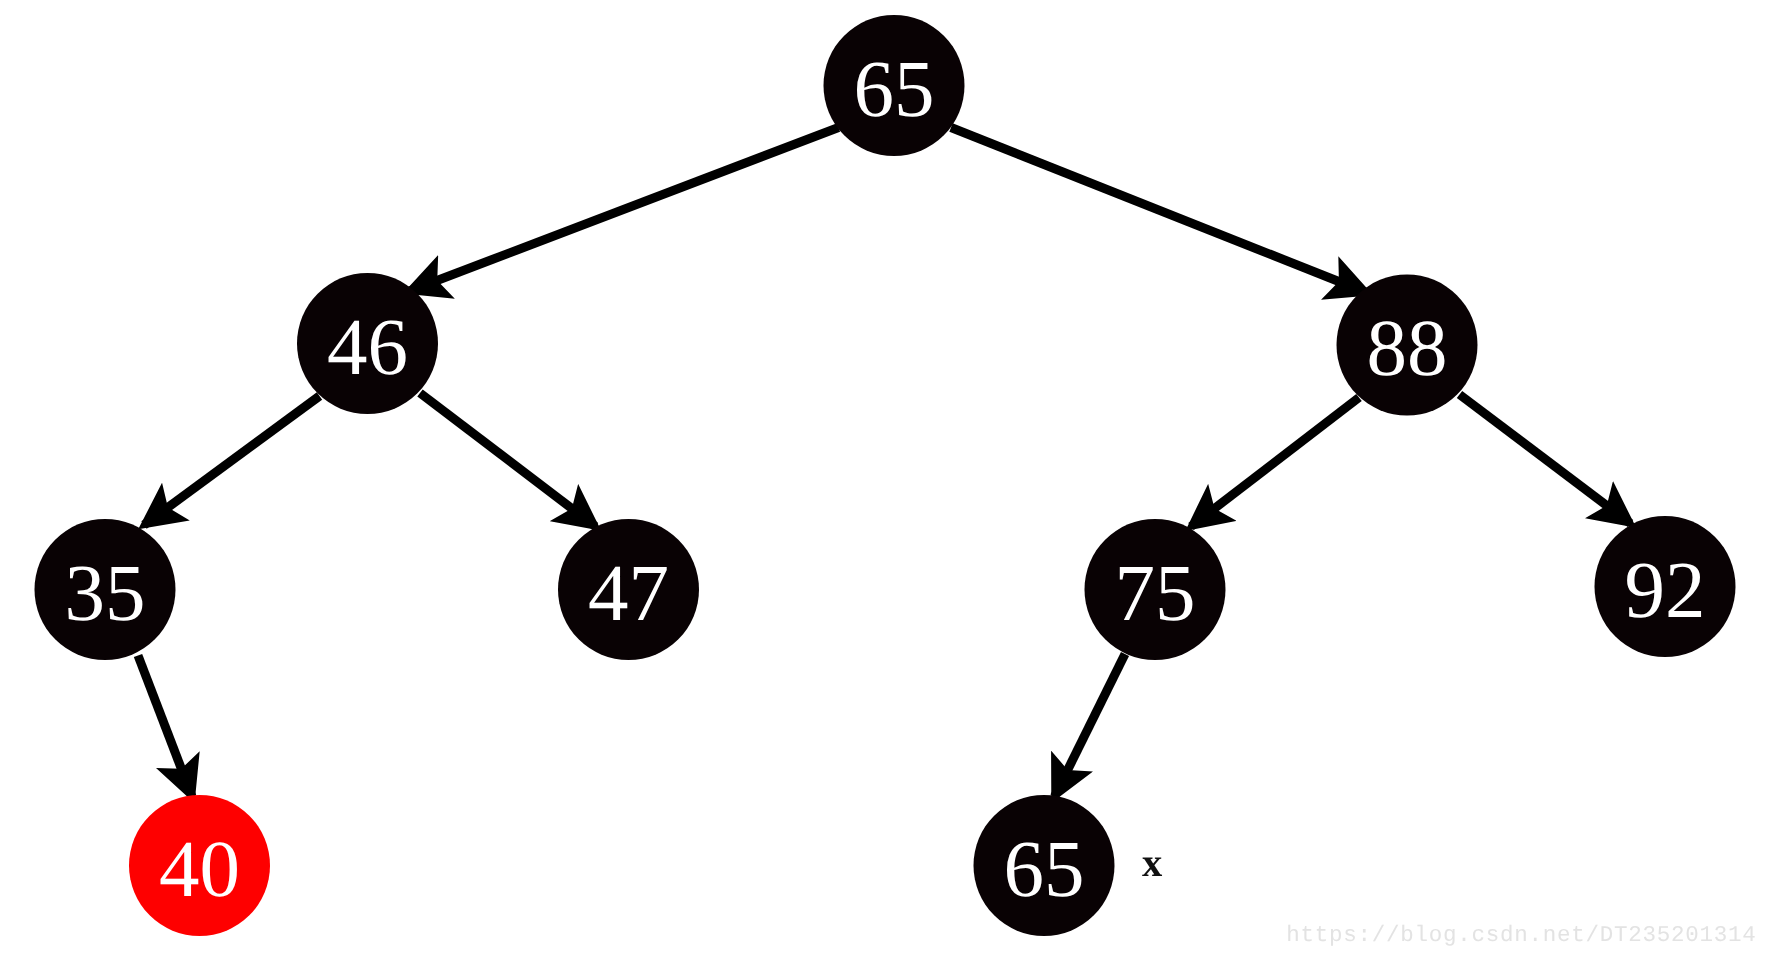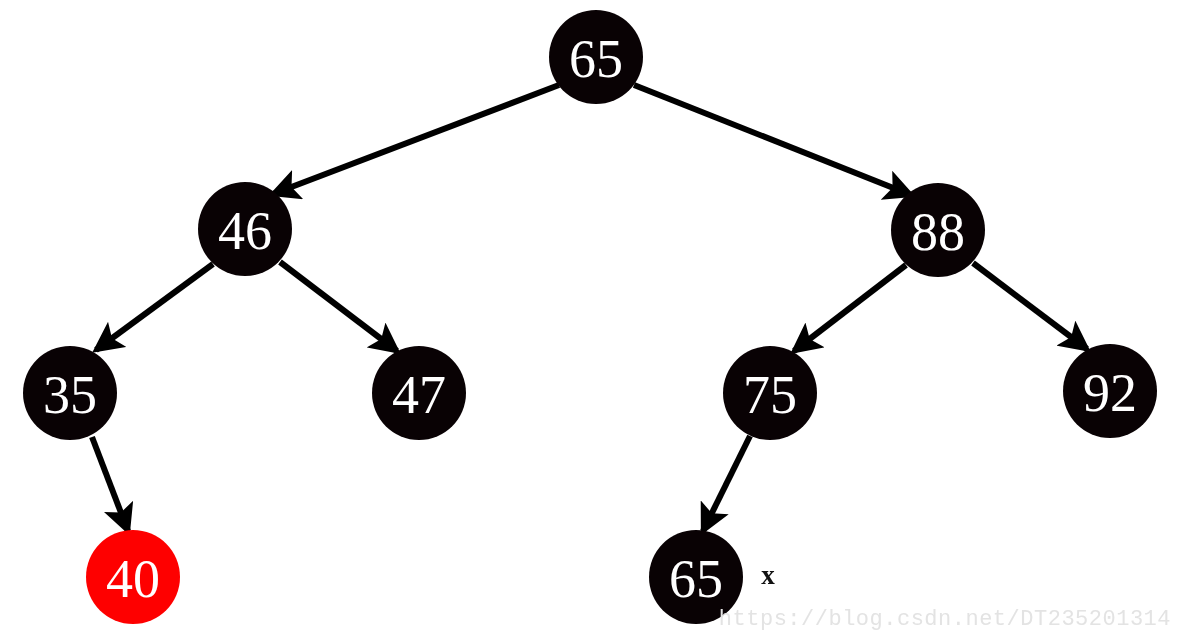--- a/index.html
+++ b/index.html
@@ -43,21 +43,21 @@
     font-weight: bold;
     fill: #111111;
     text-anchor: middle;
     dominant-baseline: central;
   }
   .watermark-text {
     position: absolute;
     right: 8px;
     bottom: 6px;
     font-family: "Liberation Mono", "DejaVu Sans Mono", monospace;
-    font-size: 22px;
+    font-size: 15px;
     color: #e3e3e3;
     letter-spacing: 0.5px;
     white-space: nowrap;
     user-select: none;
     margin-top: 28px;
   }
 </style>
 </head>
 <body>
 

